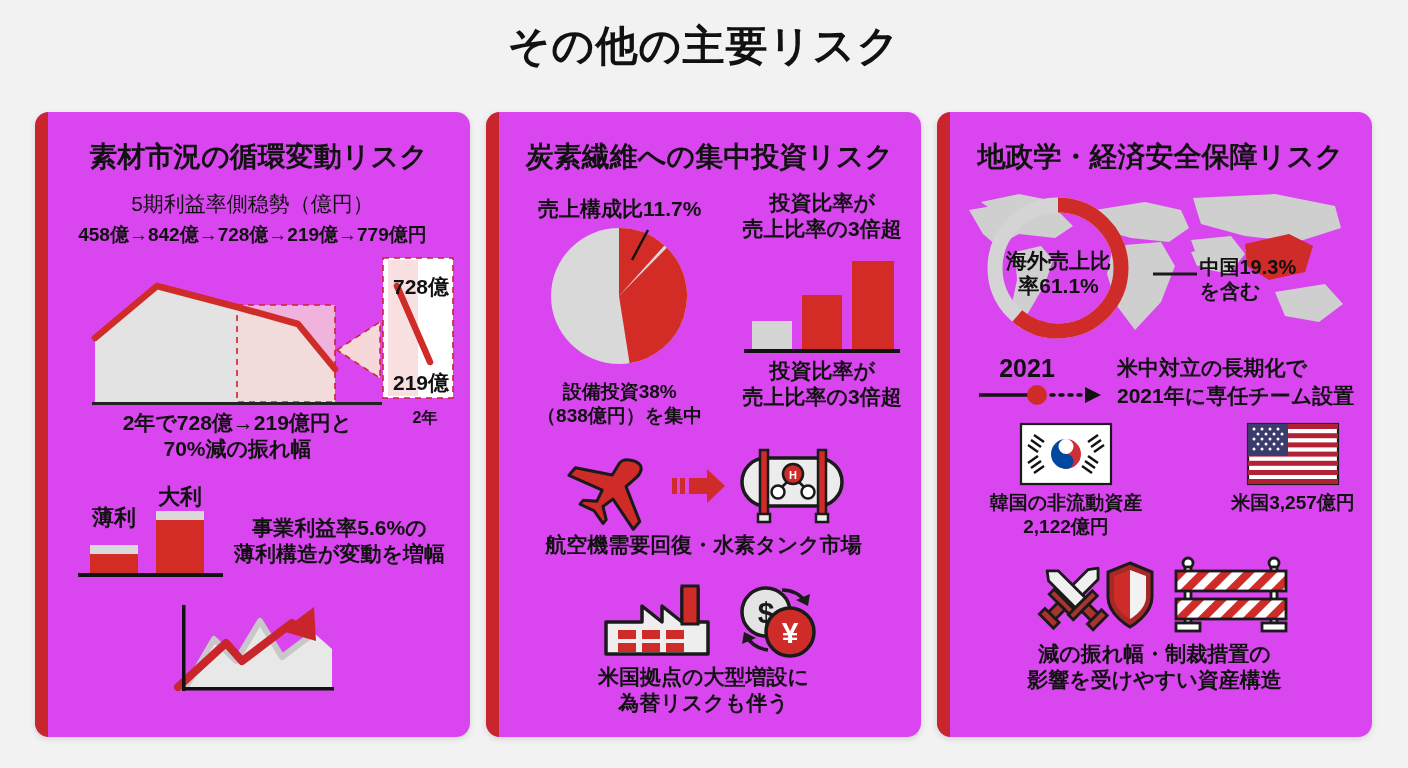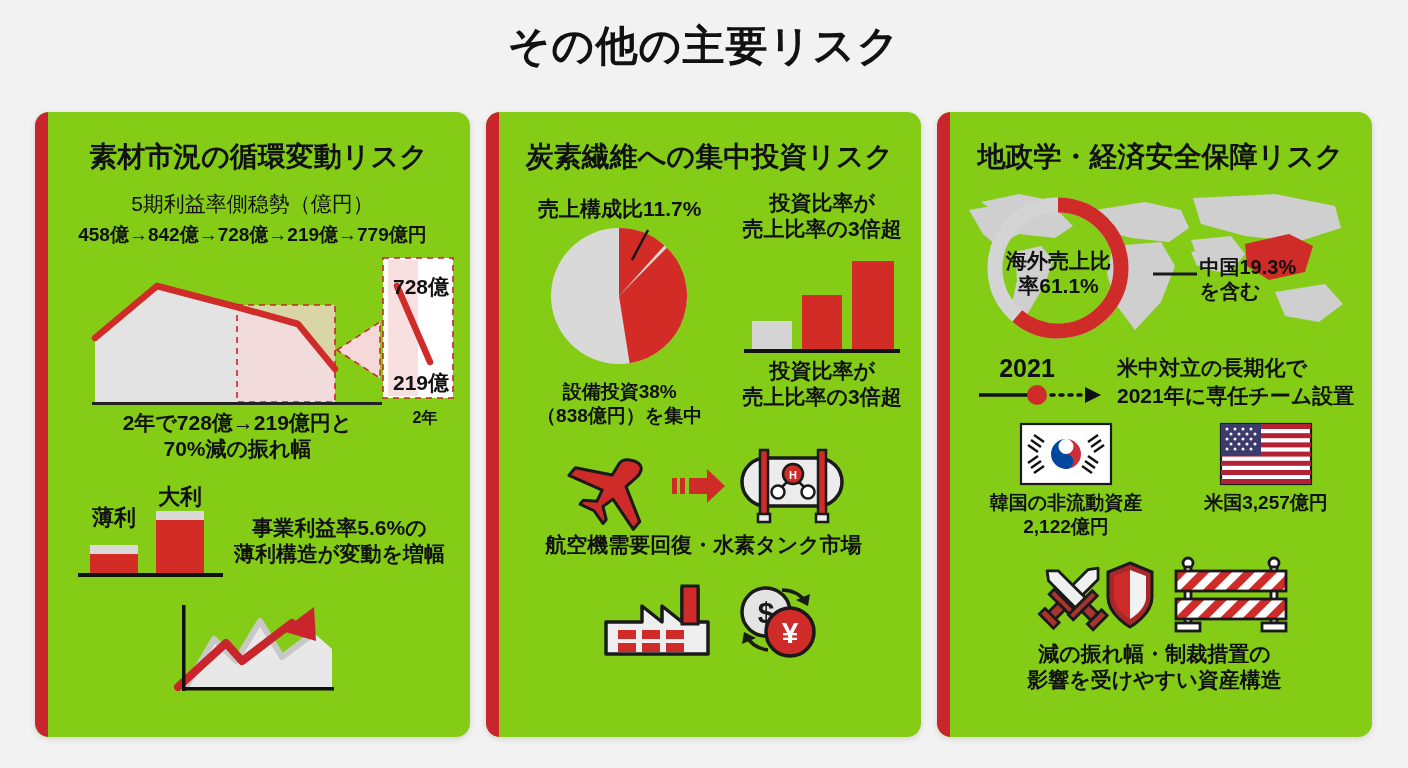--- a/index.html
+++ b/index.html
@@ -19,21 +19,21 @@
   }
 
   .cards {
     position: absolute; top: 112px; left: 35px;
     width: 1338px; height: 625px;
     display: flex; gap: 16px;
   }
   .card {
     position: relative;
     width: 435px; height: 625px;
-    background: #84cc16;
+    background: #d946ef;
     border-radius: 14px;
     box-shadow: 0 2px 6px rgba(0,0,0,0.13);
     overflow: hidden;
     display: flex; flex-direction: column; align-items: center;
   }
   .card-accent {
     position: absolute; left: 0; top: 0; width: 13px; height: 100%;
     background: #c9252c; border-radius: 14px 0 0 14px;
   }
   .card-title {
@@ -91,21 +91,21 @@
   .p3-map { position: relative; width: 420px; height: 175px; margin-top: 4px; }
   .p3-donut-label {
     position: absolute; left: 40px; top: 68px; width: 148px;
     text-align: center; font-size: 21px; font-weight: bold; color:#111; line-height:1.2;
   }
   .p3-china-label {
     position:absolute; left: 255px; top: 75px; width: 160px;
     font-size: 20px; font-weight:bold; color:#111; line-height:1.22; text-align:left;
   }
   .p3-timeline { position: relative; width: 420px; height: 66px; padding-left: 12px;}
-  .p3-flags { display:flex; width: 100%; padding-left: 8px; justify-content: flex-start; margin-top: 2px; margin-left: 42px;}
+  .p3-flags { display:flex; width: 100%; padding-left: 8px; justify-content: space-between; margin-top: 2px; margin-left: 42px;}
   .flagcell { width: 200px; display:flex; flex-direction:column; align-items:center;}
 
   svg { display:block; overflow: visible; }
 </style>
 </head>
 <body>
 
 <div id="root">
 
   <div class="main-title">その他の主要リスク</div>
@@ -257,20 +257,24 @@
           <text x="38" y="43" text-anchor="middle" font-family="Liberation Sans, sans-serif" font-size="30" font-weight="bold" fill="#1a1a1a">$</text>
           <path d="M54,10 A30,30 0 0,1 78,22" fill="none" stroke="#1a1a1a" stroke-width="3.5"></path>
           <polygon points="80,26 68,20 82,14" fill="#1a1a1a"></polygon>
           <path d="M40,70 A30,30 0 0,1 18,56" fill="none" stroke="#1a1a1a" stroke-width="3.5"></path>
           <polygon points="16,52 28,58 14,64" fill="#1a1a1a"></polygon>
           <circle cx="62" cy="52" r="24" fill="#cf2b28" stroke="#1a1a1a" stroke-width="3.5"></circle>
           <text x="62" y="63" text-anchor="middle" font-family="Liberation Sans, sans-serif" font-size="30" font-weight="bold" fill="#ffffff">¥</text>
         </svg>
       </div>
 
+      <div class="blk" style="margin-top:4px;">
+        <div class="cap">米国拠点の大型増設に</div>
+        <div class="cap">為替リスクも伴う</div>
+      </div>
     </div>
 
     <div class="card">
       <div class="card-accent"></div>
       <div class="card-title">地政学・経済安全保障リスク</div>
 
       <div class="p3-map">
         <svg width="420" height="175" viewBox="0 0 420 175">
           <g fill="#cfcfcf">
             <path d="M24,30 L70,22 L112,30 L128,46 L110,58 L74,54 L52,66 L38,54 Z"></path>

